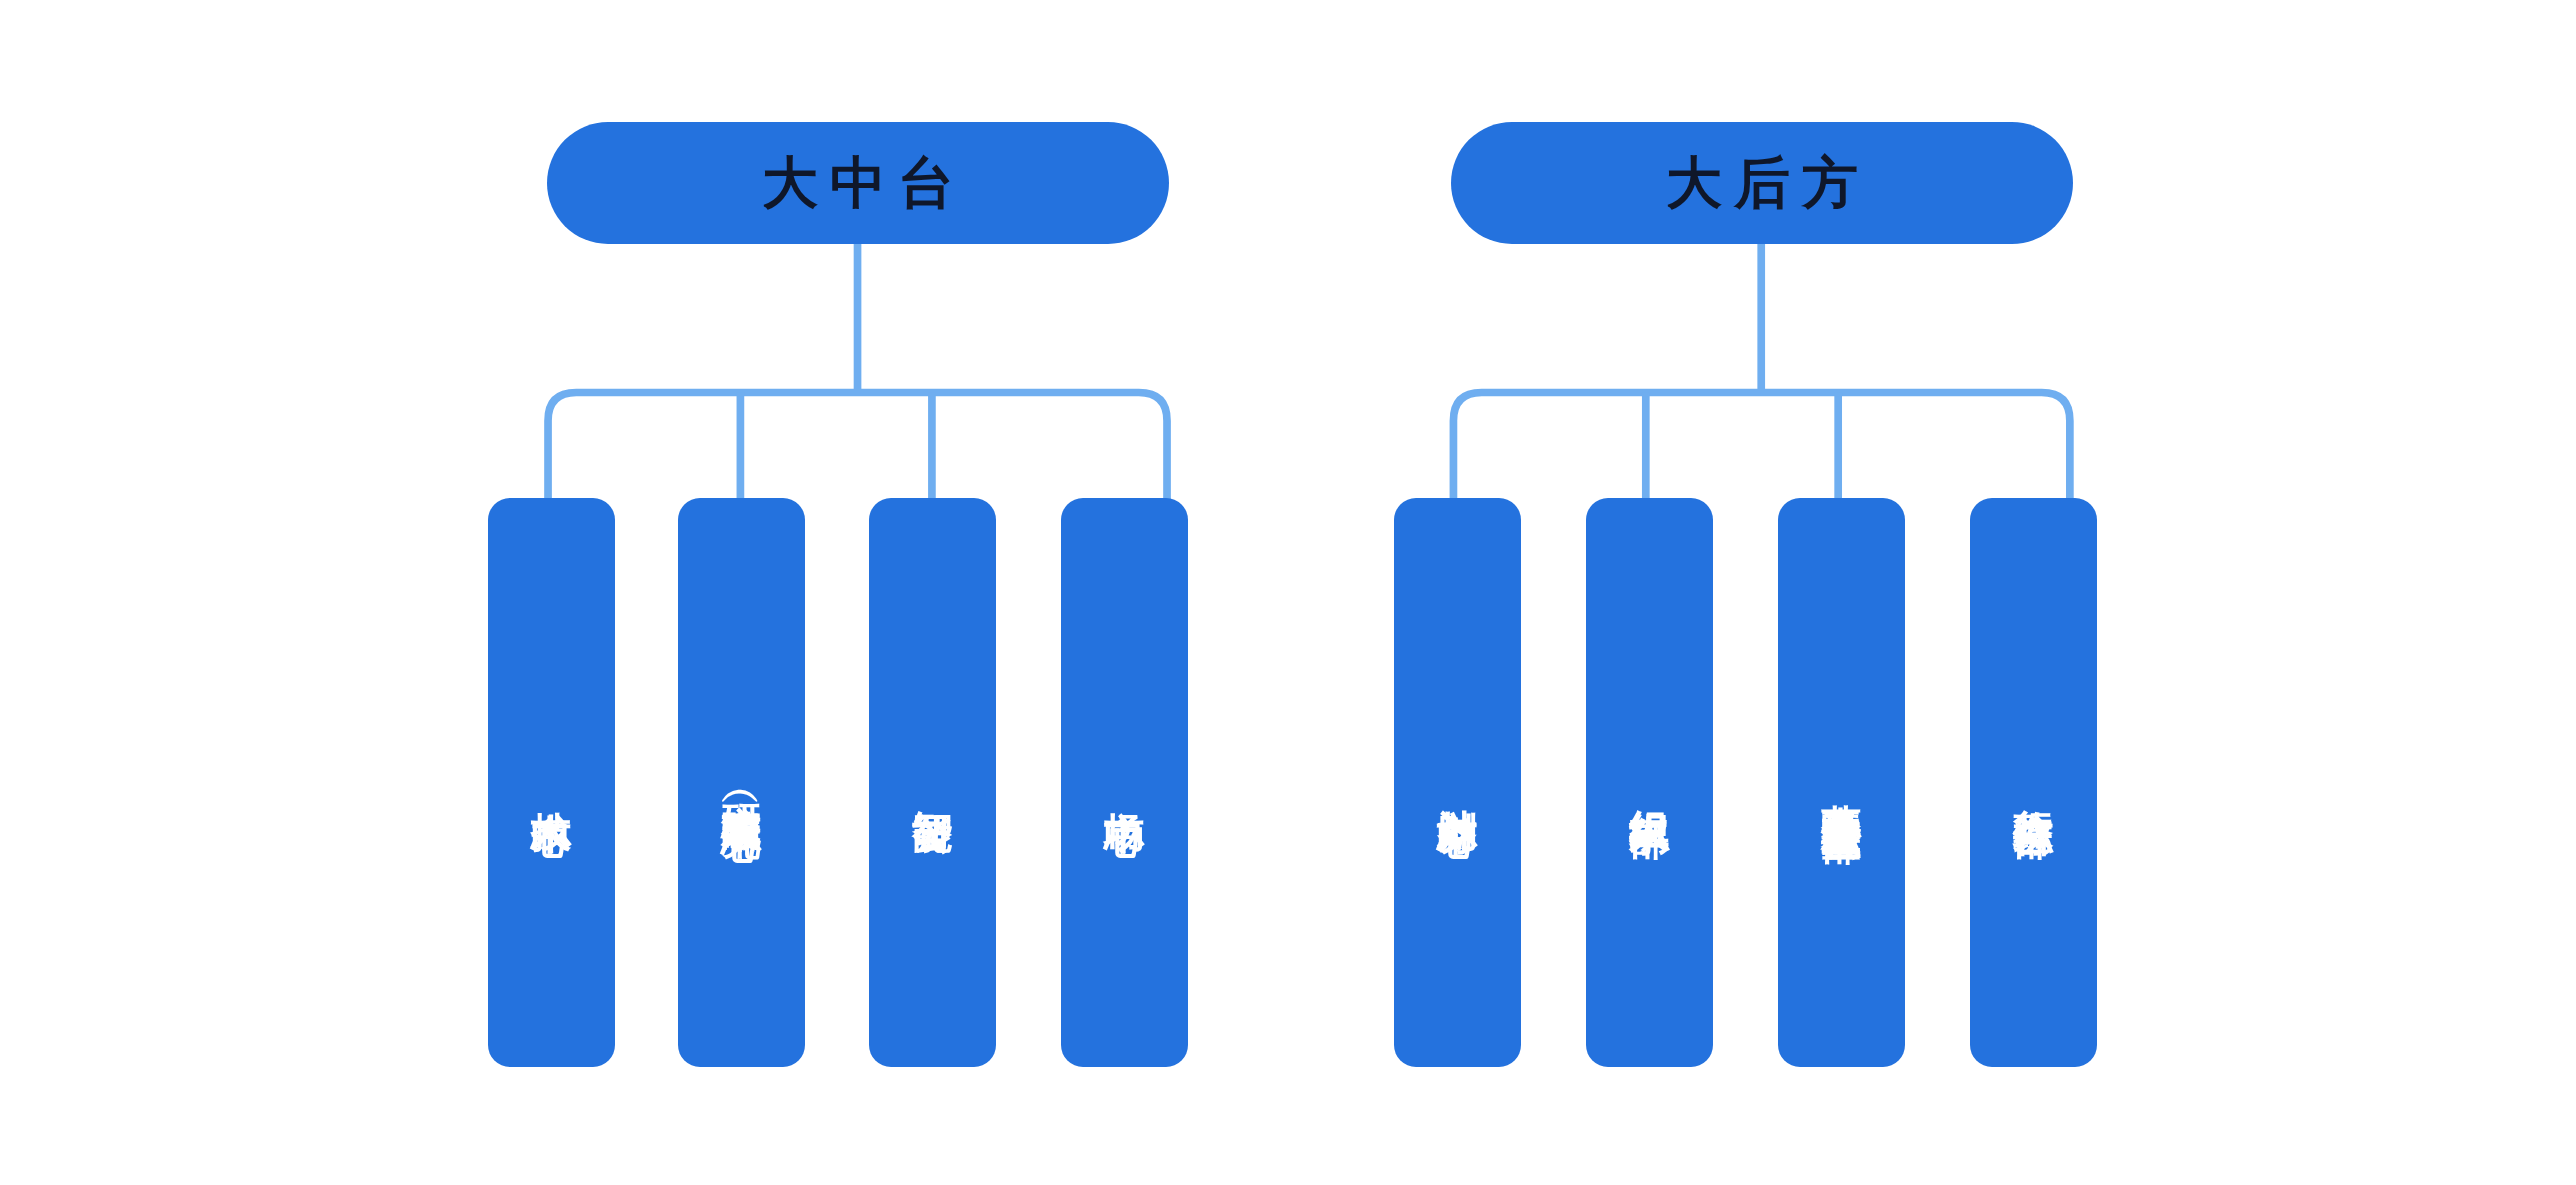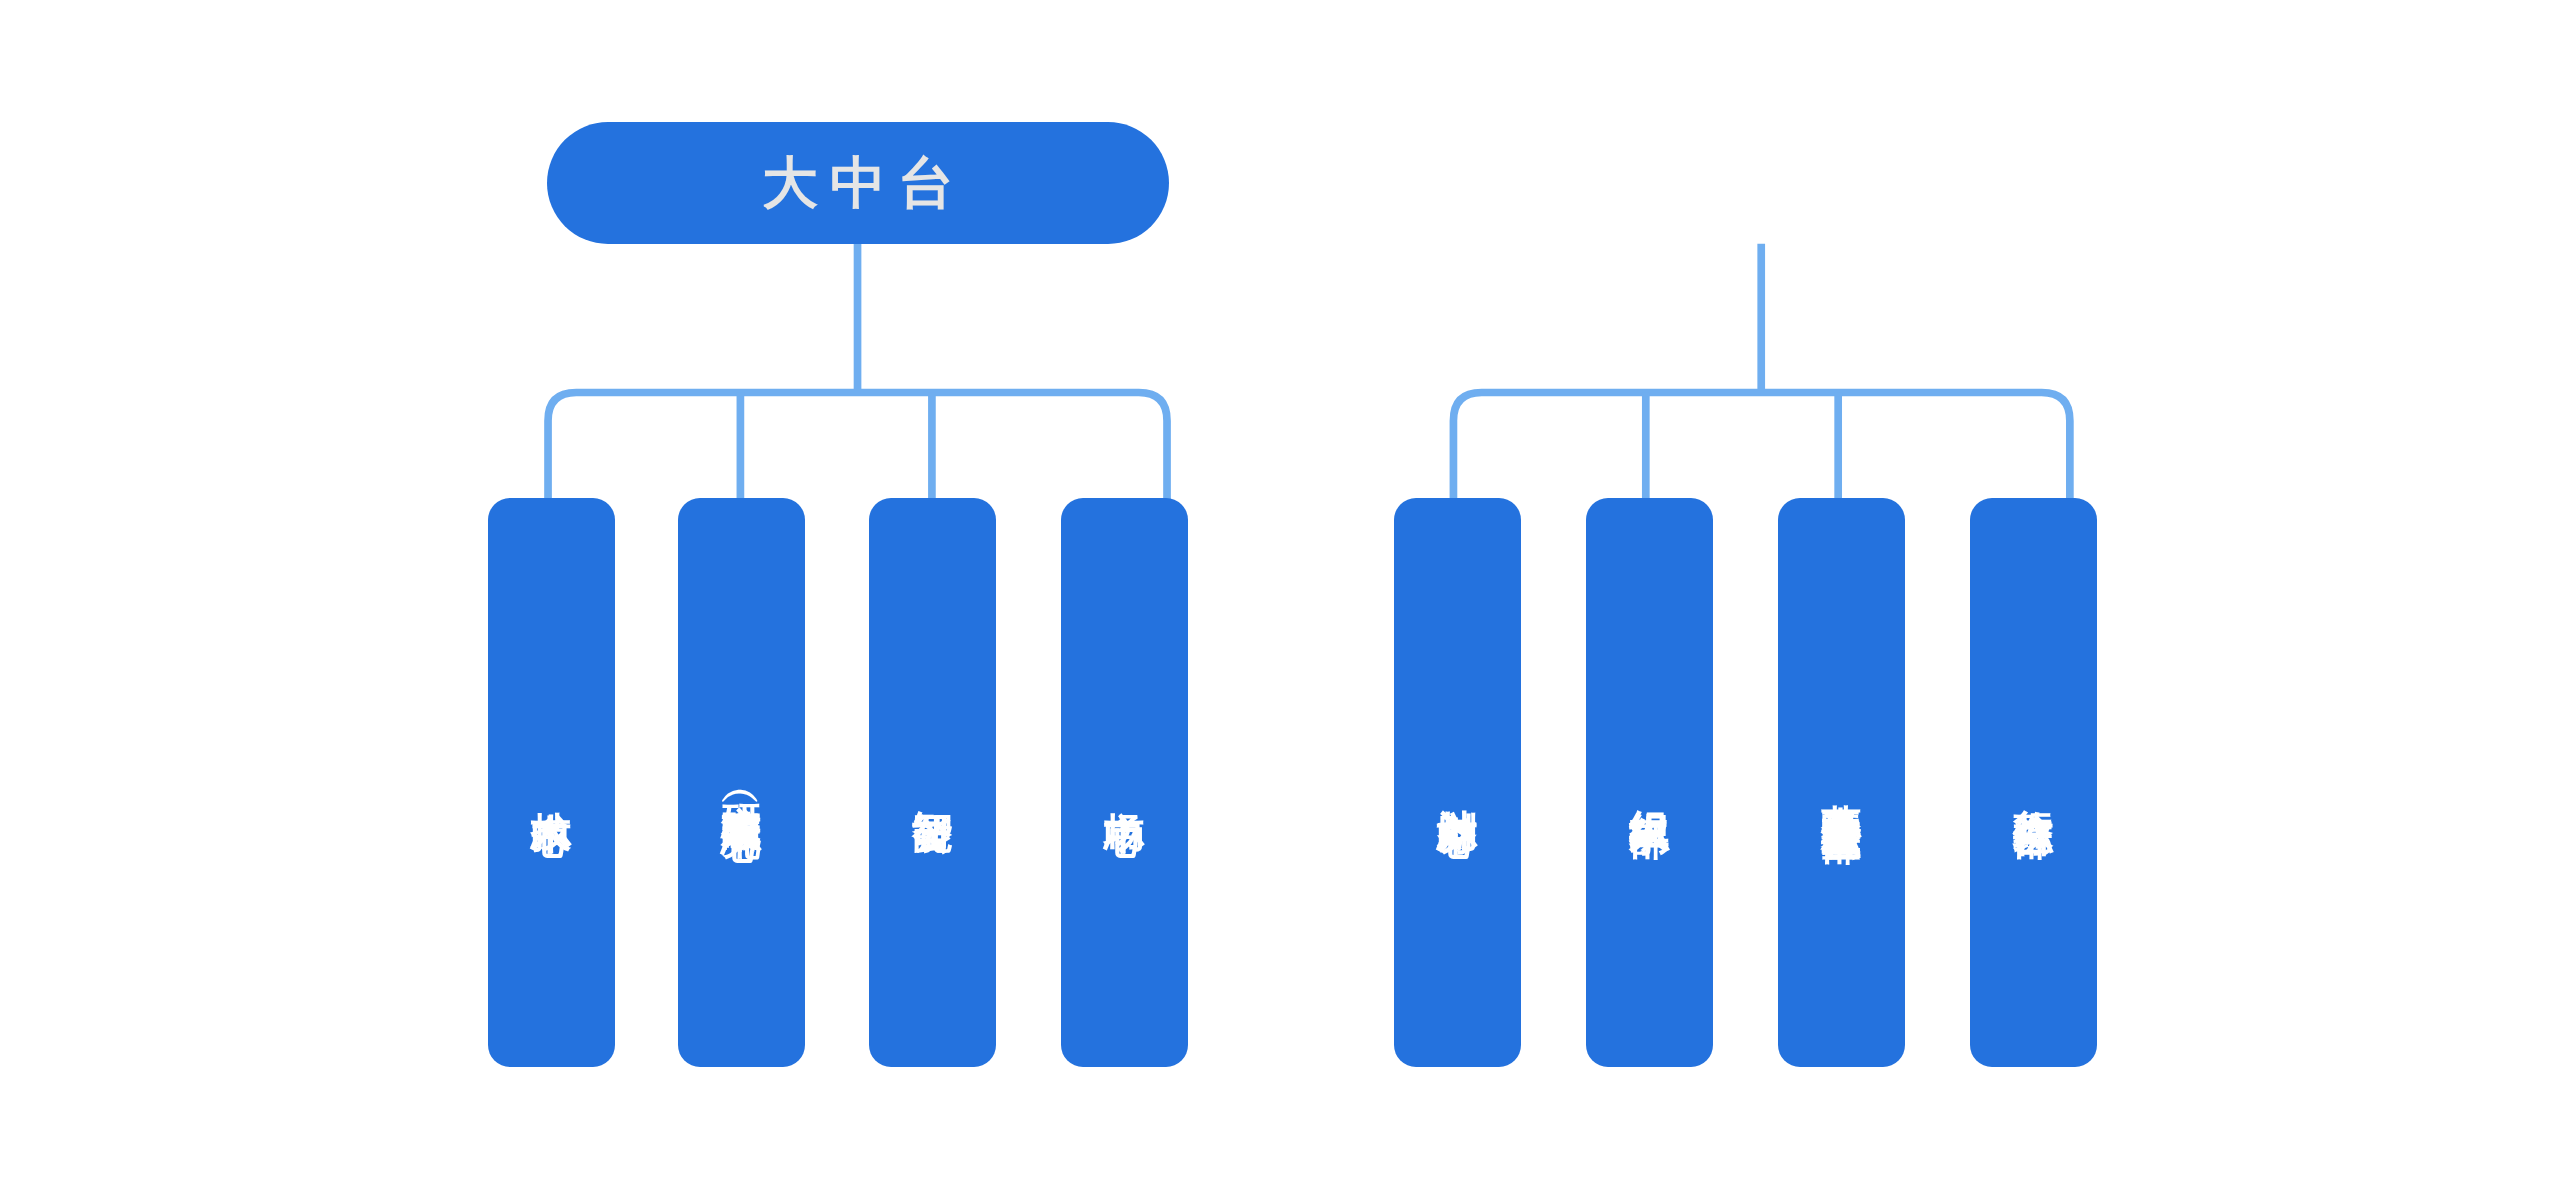--- a/index.html
+++ b/index.html
@@ -37,21 +37,21 @@
   .root-node {
     position: absolute;
     border-radius: 854px;
     background: #2472DE;
     display: flex;
     align-items: center;
     justify-content: center;
     box-sizing: border-box;
   }
   .root-label {
-    color: #e5e5e5;
+    color: #0f172a;
     font-size: 56px;
     font-weight: 700;
     letter-spacing: 12px;
     text-indent: 12px;
     line-height: 1;
     white-space: nowrap;
   }
 
   
   .child-node {
@@ -128,20 +128,23 @@
   </div>
 
   <div class="child-node" style="left:869px; top:498px; width:127px; height:569px;">
     <span class="child-label">智能公司</span>
   </div>
 
   <div class="child-node" style="left:1061px; top:498px; width:127px; height:569px;">
     <span class="child-label">市场中心</span>
   </div>
 
+  <div class="root-node" style="left:1451px; top:122px; width:622px; height:122px;">
+    <span class="root-label">大后方</span>
+  </div>
 
   <div class="child-node" style="left:1394px; top:498px; width:127px; height:569px;">
     <span class="child-label">计划财务中心</span>
   </div>
 
   <div class="child-node" style="left:1586px; top:498px; width:127px; height:569px;">
     <span class="child-label">组织人事部</span>
   </div>
 
   <div class="child-node" style="left:1778px; top:498px; width:127px; height:569px;">

